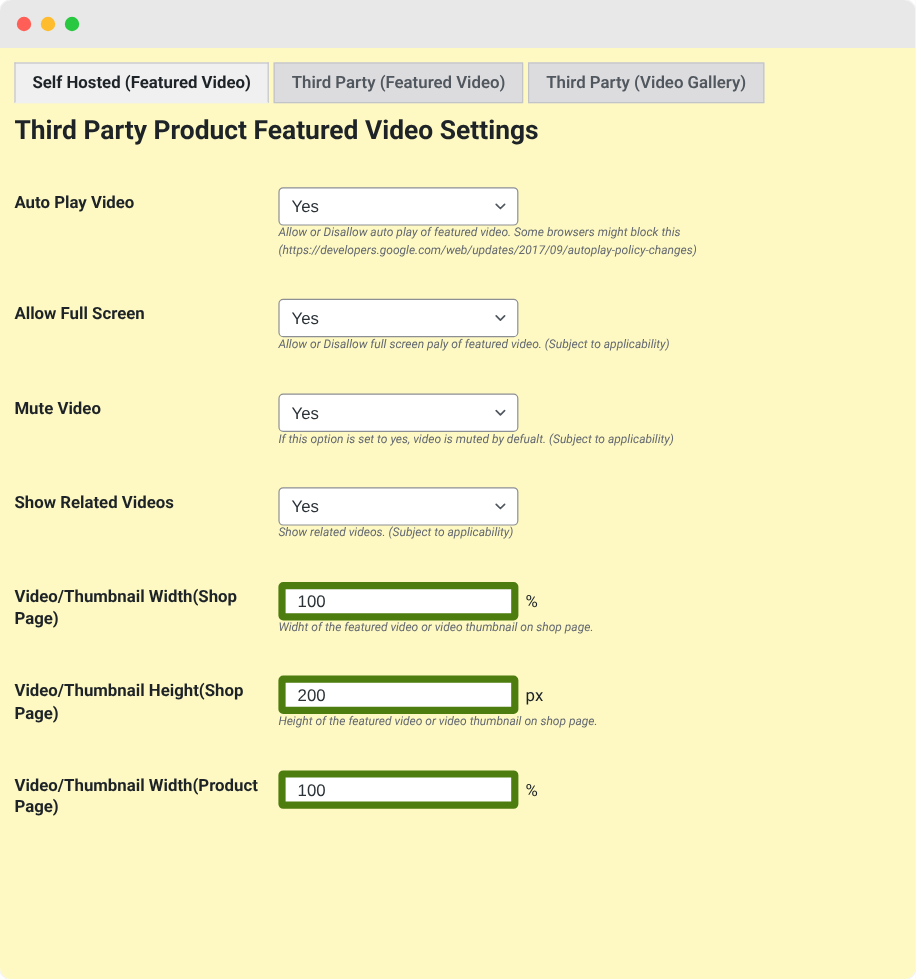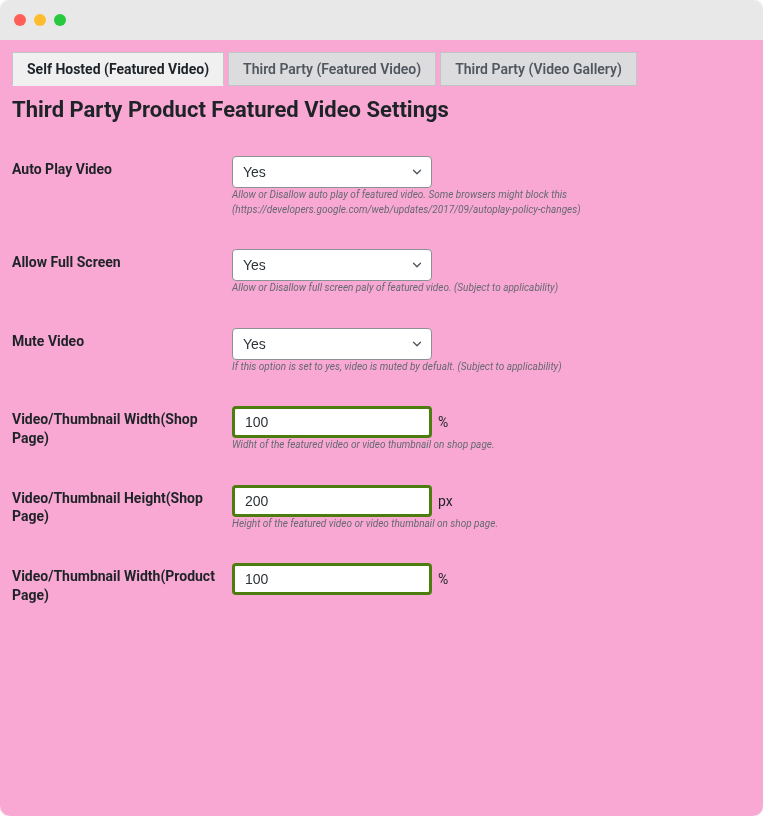--- a/index.html
+++ b/index.html
@@ -28,21 +28,21 @@
     }
     .traffic-light {
       width: 12px;
       height: 12px;
       border-radius: 50%;
     }
     .tl-red { background: #ff5f57; }
     .tl-yellow { background: #febc2e; }
     .tl-green { background: #28c840; }
     .content {
-      background: #f9a8d4;
+      background: #fef9c3;
       padding: 12px 12px 0 12px;
       height: calc(100% - 40px);
     }
     .tabs {
       display: flex;
       gap: 4px;
     }
     .tab {
       border: 1px solid #c3c4c7;
       background: #dcdcde;
@@ -110,21 +110,21 @@
       right: 8px;
       top: 50%;
       transform: translateY(-50%);
       pointer-events: none;
       width: 14px;
       height: 14px;
     }
     input[type="text"] {
       width: 200px;
       height: 32px;
-      border: 3px solid #4d7c0f;
+      border: 6px solid #4d7c0f;
       border-radius: 4px;
       padding: 0 10px;
       font-size: 14px;
       color: #2c3338;
       background: #fff;
     }
     .unit {
       margin-left: 6px;
       font-size: 14px;
       color: #1d2327;
@@ -198,20 +198,34 @@
                 <option>Yes</option>
               </select>
               <svg class="chevron" viewBox="0 0 16 16">
                   <path d="M4 6l4 4 4-4" stroke="#50575e" stroke-width="1.6" fill="none" stroke-linecap="round" stroke-linejoin="round"></path>
                 </svg>
             </div>
             <div class="helptext">If this option is set to yes, video is muted by defualt. (Subject to applicability)</div>
           </td>
         </tr>
 
+        <tr>
+          <th>Show Related Videos</th>
+          <td>
+            <div class="select-wrap">
+              <select>
+                <option>Yes</option>
+              </select>
+              <svg class="chevron" viewBox="0 0 16 16">
+                  <path d="M4 6l4 4 4-4" stroke="#50575e" stroke-width="1.6" fill="none" stroke-linecap="round" stroke-linejoin="round"></path>
+                </svg>
+            </div>
+            <div class="helptext">Show related videos. (Subject to applicability)</div>
+          </td>
+        </tr>
 
         <tr>
           <th>Video/Thumbnail Width(Shop Page)</th>
           <td>
             <input type="text" value="100" style=""><span class="unit">%</span>
             <div class="helptext">Widht of the featured video or video thumbnail on shop page.</div>
           </td>
         </tr>
 
         <tr>

